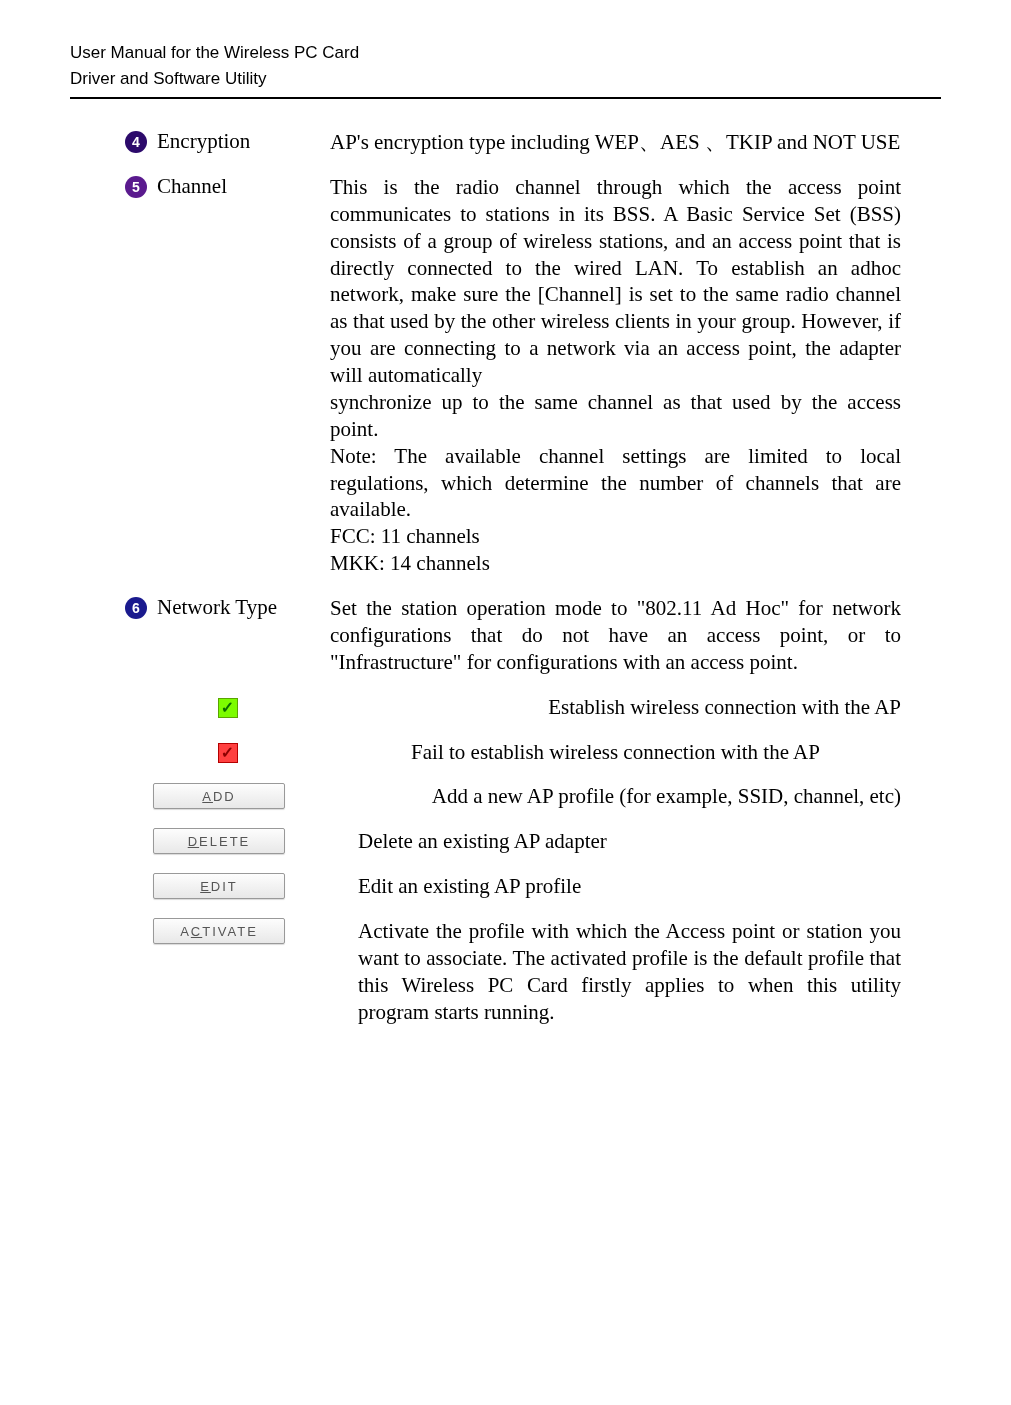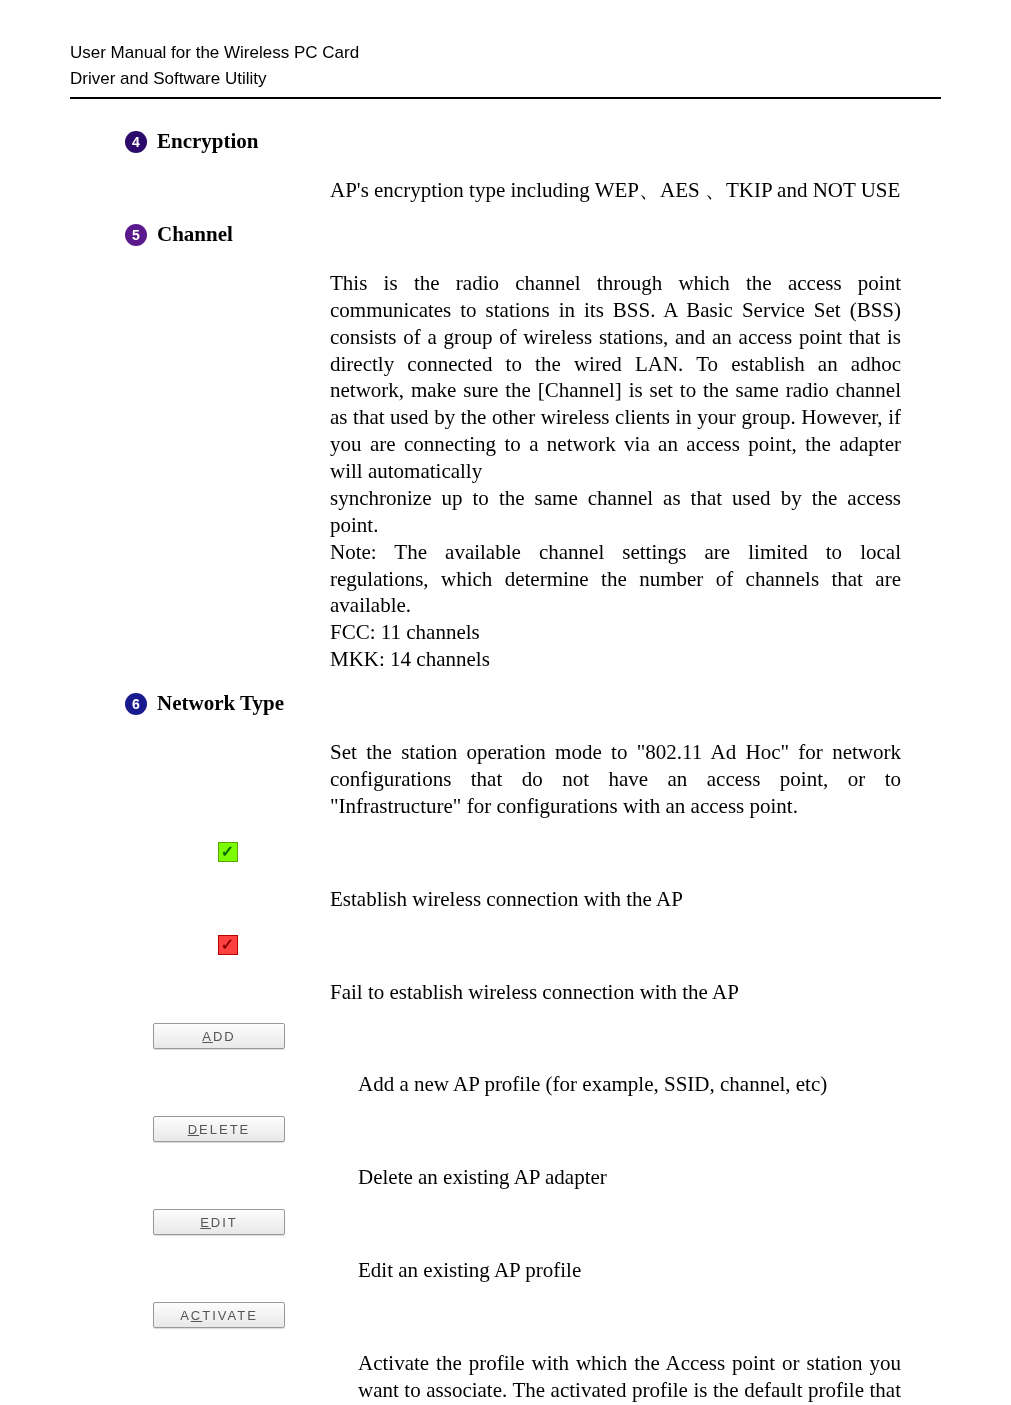--- a/index.html
+++ b/index.html
@@ -62,29 +62,28 @@
       font-family: Arial, sans-serif;
       font-size: 14px;
       font-weight: bold;
       flex-shrink: 0;
       margin-top: 2px;
     }
     .bg4 { background: #2c0a6b; }
     .bg5 { background: #5a1a8e; }
     .bg6 { background: #1a1a8e; }
     .label-bold {
-      font-weight: bold;
+      font-weight: normal;
       font-size: 21px;
     }
     .right-col {
       flex: 1;
       font-size: 21px;
       line-height: 1.28;
       text-align: justify;
-      margin-top: 48px;
     }
     .checkbox-icon {
       width: 18px;
       height: 18px;
       display: inline-flex;
       align-items: center;
       justify-content: center;
       font-size: 16px;
       font-weight: bold;
       margin-top: 4px;
@@ -161,39 +160,39 @@
         <span class="bullet-num bg6">6</span>
         <span class="label-bold">Network Type</span>
       </div>
       <div class="right-col">Set the station operation mode to "802.11 Ad Hoc" for network configurations that do not have an access point, or to "Infrastructure" for configurations with an access point.</div>
     </div>
 
     <div class="row">
       <div class="left-col center">
         <span class="checkbox-icon chk-green">✓</span>
       </div>
-      <div class="right-col" style="text-align:left;">Establish wireless connection with the AP</div>
+      <div class="right-col" style="text-align:right;">Establish wireless connection with the AP</div>
     </div>
 
     <div class="row">
       <div class="left-col center">
         <span class="checkbox-icon chk-red">✓</span>
       </div>
-      <div class="right-col" style="text-align:left;">Fail to establish wireless connection with the AP</div>
+      <div class="right-col" style="text-align:center;">Fail to establish wireless connection with the AP</div>
     </div>
 
     <div class="row">
       <div class="left-col center-btn">
         <span class="ui-button">
             <span></span>
             <span class="ul">A</span>
             <span>DD</span>
           </span>
       </div>
-      <div class="right-col" style="text-align:left;">Add a new AP profile (for example, SSID, channel, etc)</div>
+      <div class="right-col" style="text-align:right;">Add a new AP profile (for example, SSID, channel, etc)</div>
     </div>
 
     <div class="row">
       <div class="left-col center-btn">
         <span class="ui-button">
             <span></span>
             <span class="ul">D</span>
             <span>ELETE</span>
           </span>
       </div>

